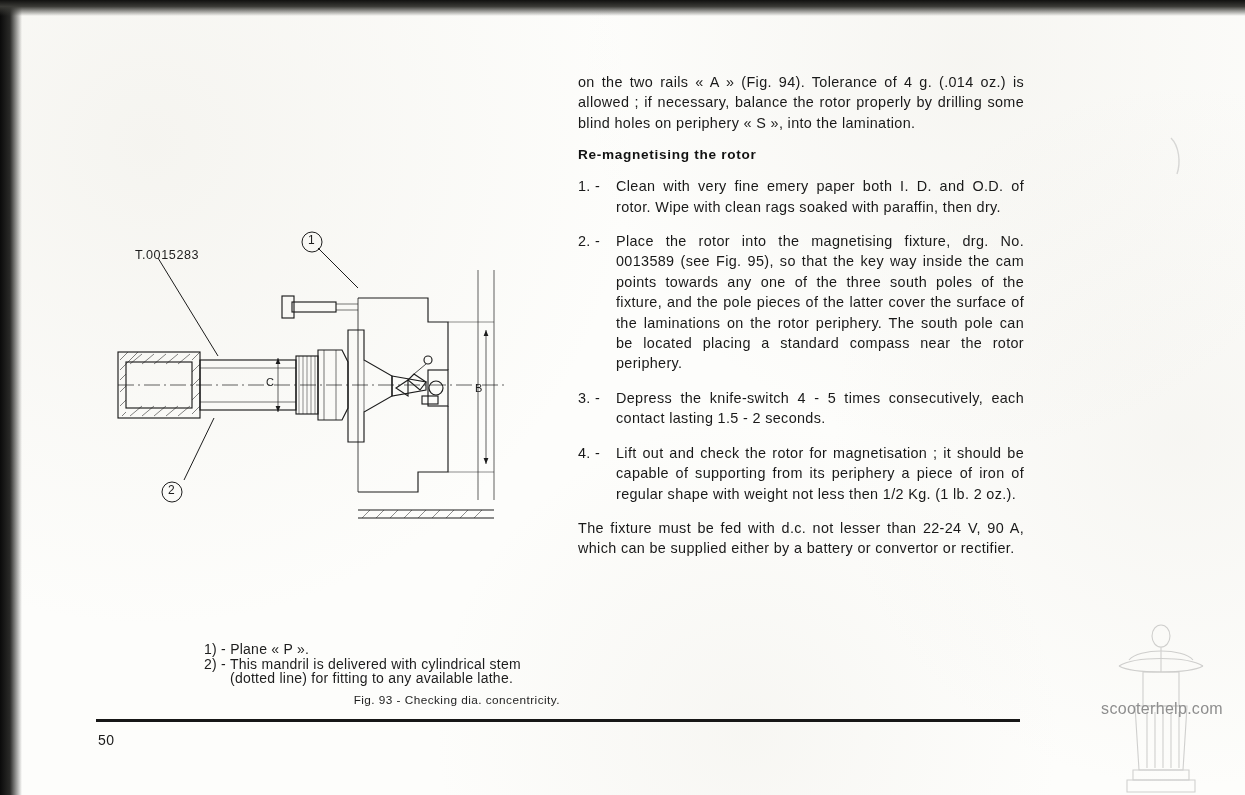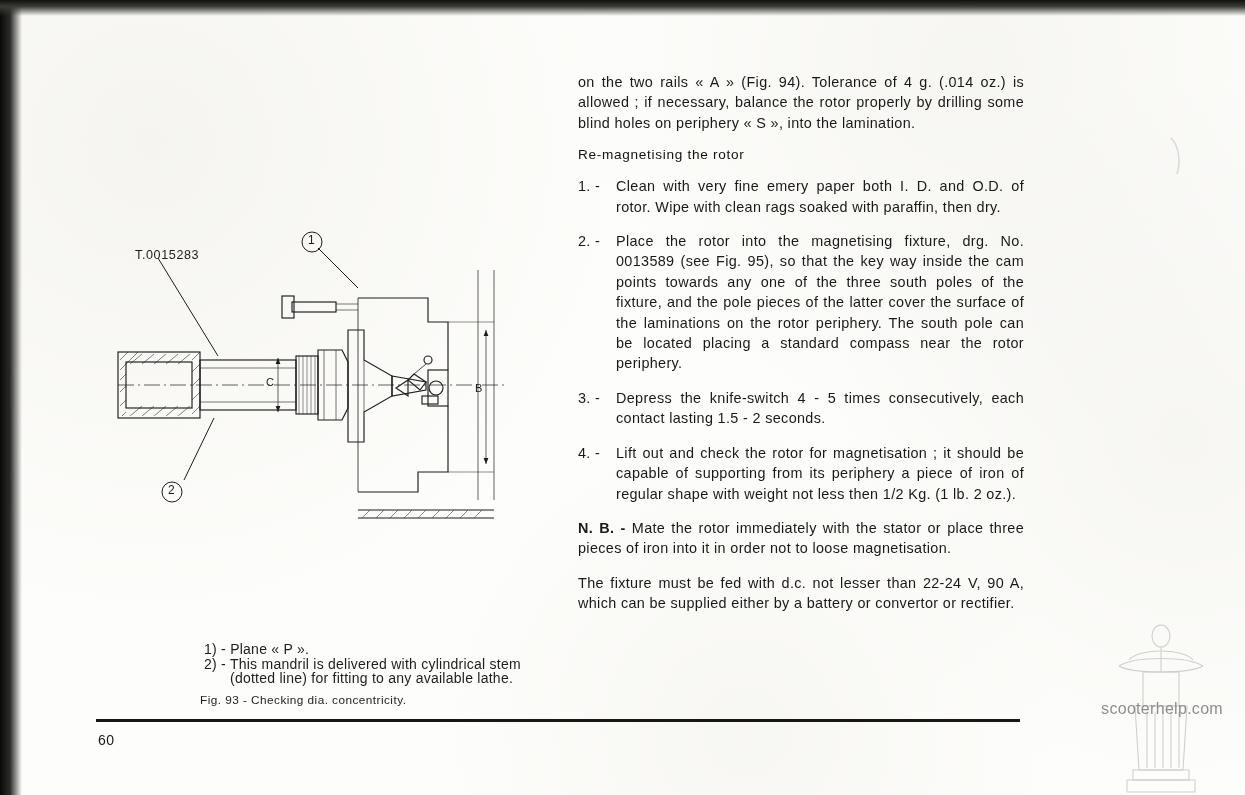--- a/index.html
+++ b/index.html
@@ -66,21 +66,21 @@
   .list-num {
     position: absolute;
     left: 0;
     top: 0;
     font-size: 14.4px;
     line-height: 20.4px;
     letter-spacing: 0.35px;
   }
   .heading {
     font-size: 13.6px;
-    font-weight: normal;
+    font-weight: bold;
     letter-spacing: 0.7px;
     margin: 6px 0 14px 0;
     color: #121212;
   }
   .para b { font-weight: normal; }
   .nb-lead { font-weight: bold; }
 
   
   .col-left {
     position: absolute;
@@ -109,21 +109,21 @@
     letter-spacing: 0.25px;
     color: #1d1d1d;
   }
   .fig-caption-block .l2 { padding-left: 0; }
   .fig-caption-block .l2-cont { padding-left: 26px; }
   .fig-title {
     position: absolute;
     left: 104px;
     top: 483px;
     width: 360px;
-    text-align: left;
+    text-align: right;
     font-size: 11.8px;
     letter-spacing: 0.45px;
     color: #1d1d1d;
   }
 
   
   .rule {
     position: absolute;
     left: 96px;
     top: 719px;
@@ -328,27 +328,26 @@
     <div class="para indent-hang">
       <span class="list-num">3. -</span>
       <span>Depress the knife-switch 4 - 5 times consecutively, each contact lasting 1.5 - 2 seconds.</span>
     </div>
 
     <div class="para indent-hang">
       <span class="list-num">4. -</span>
       <span>Lift out and check the rotor for magnetisation ; it should be capable of supporting from its periphery a piece of iron of regular shape with weight not less then 1/2 Kg. (1 lb. 2 oz.).</span>
     </div>
 
-    <p class="para"><span class="nb-lead">N. B. -</span><span> Mate the rotor immediately with the stator or place three pieces of iron into it in order not to loose magnetisation.</span></p>
 
     <p class="para">The fixture must be fed with d.c. not lesser than 22-24 V, 90 A, which can be supplied either by a battery or convertor or rectifier.</p>
   </div>
 
   <div class="rule"></div>
-  <div class="page-num">60</div>
+  <div class="page-num">50</div>
 
   <div class="wm-figure">
     <svg width="96" height="175" viewBox="0 0 96 175">
       <g stroke="#6b6b6b" fill="none" stroke-width="1.1">
         <ellipse cx="48" cy="16" rx="9" ry="11"></ellipse>
         <path d="M48 27 L48 52"></path>
         <path d="M6 46 C 22 36, 74 36, 90 46"></path>
         <path d="M6 46 C 20 54, 76 54, 90 46"></path>
         <path d="M30 52 L30 86 L66 86 L66 52 Z"></path>
         <path d="M22 86 L74 86 L70 150 L26 150 Z"></path>

